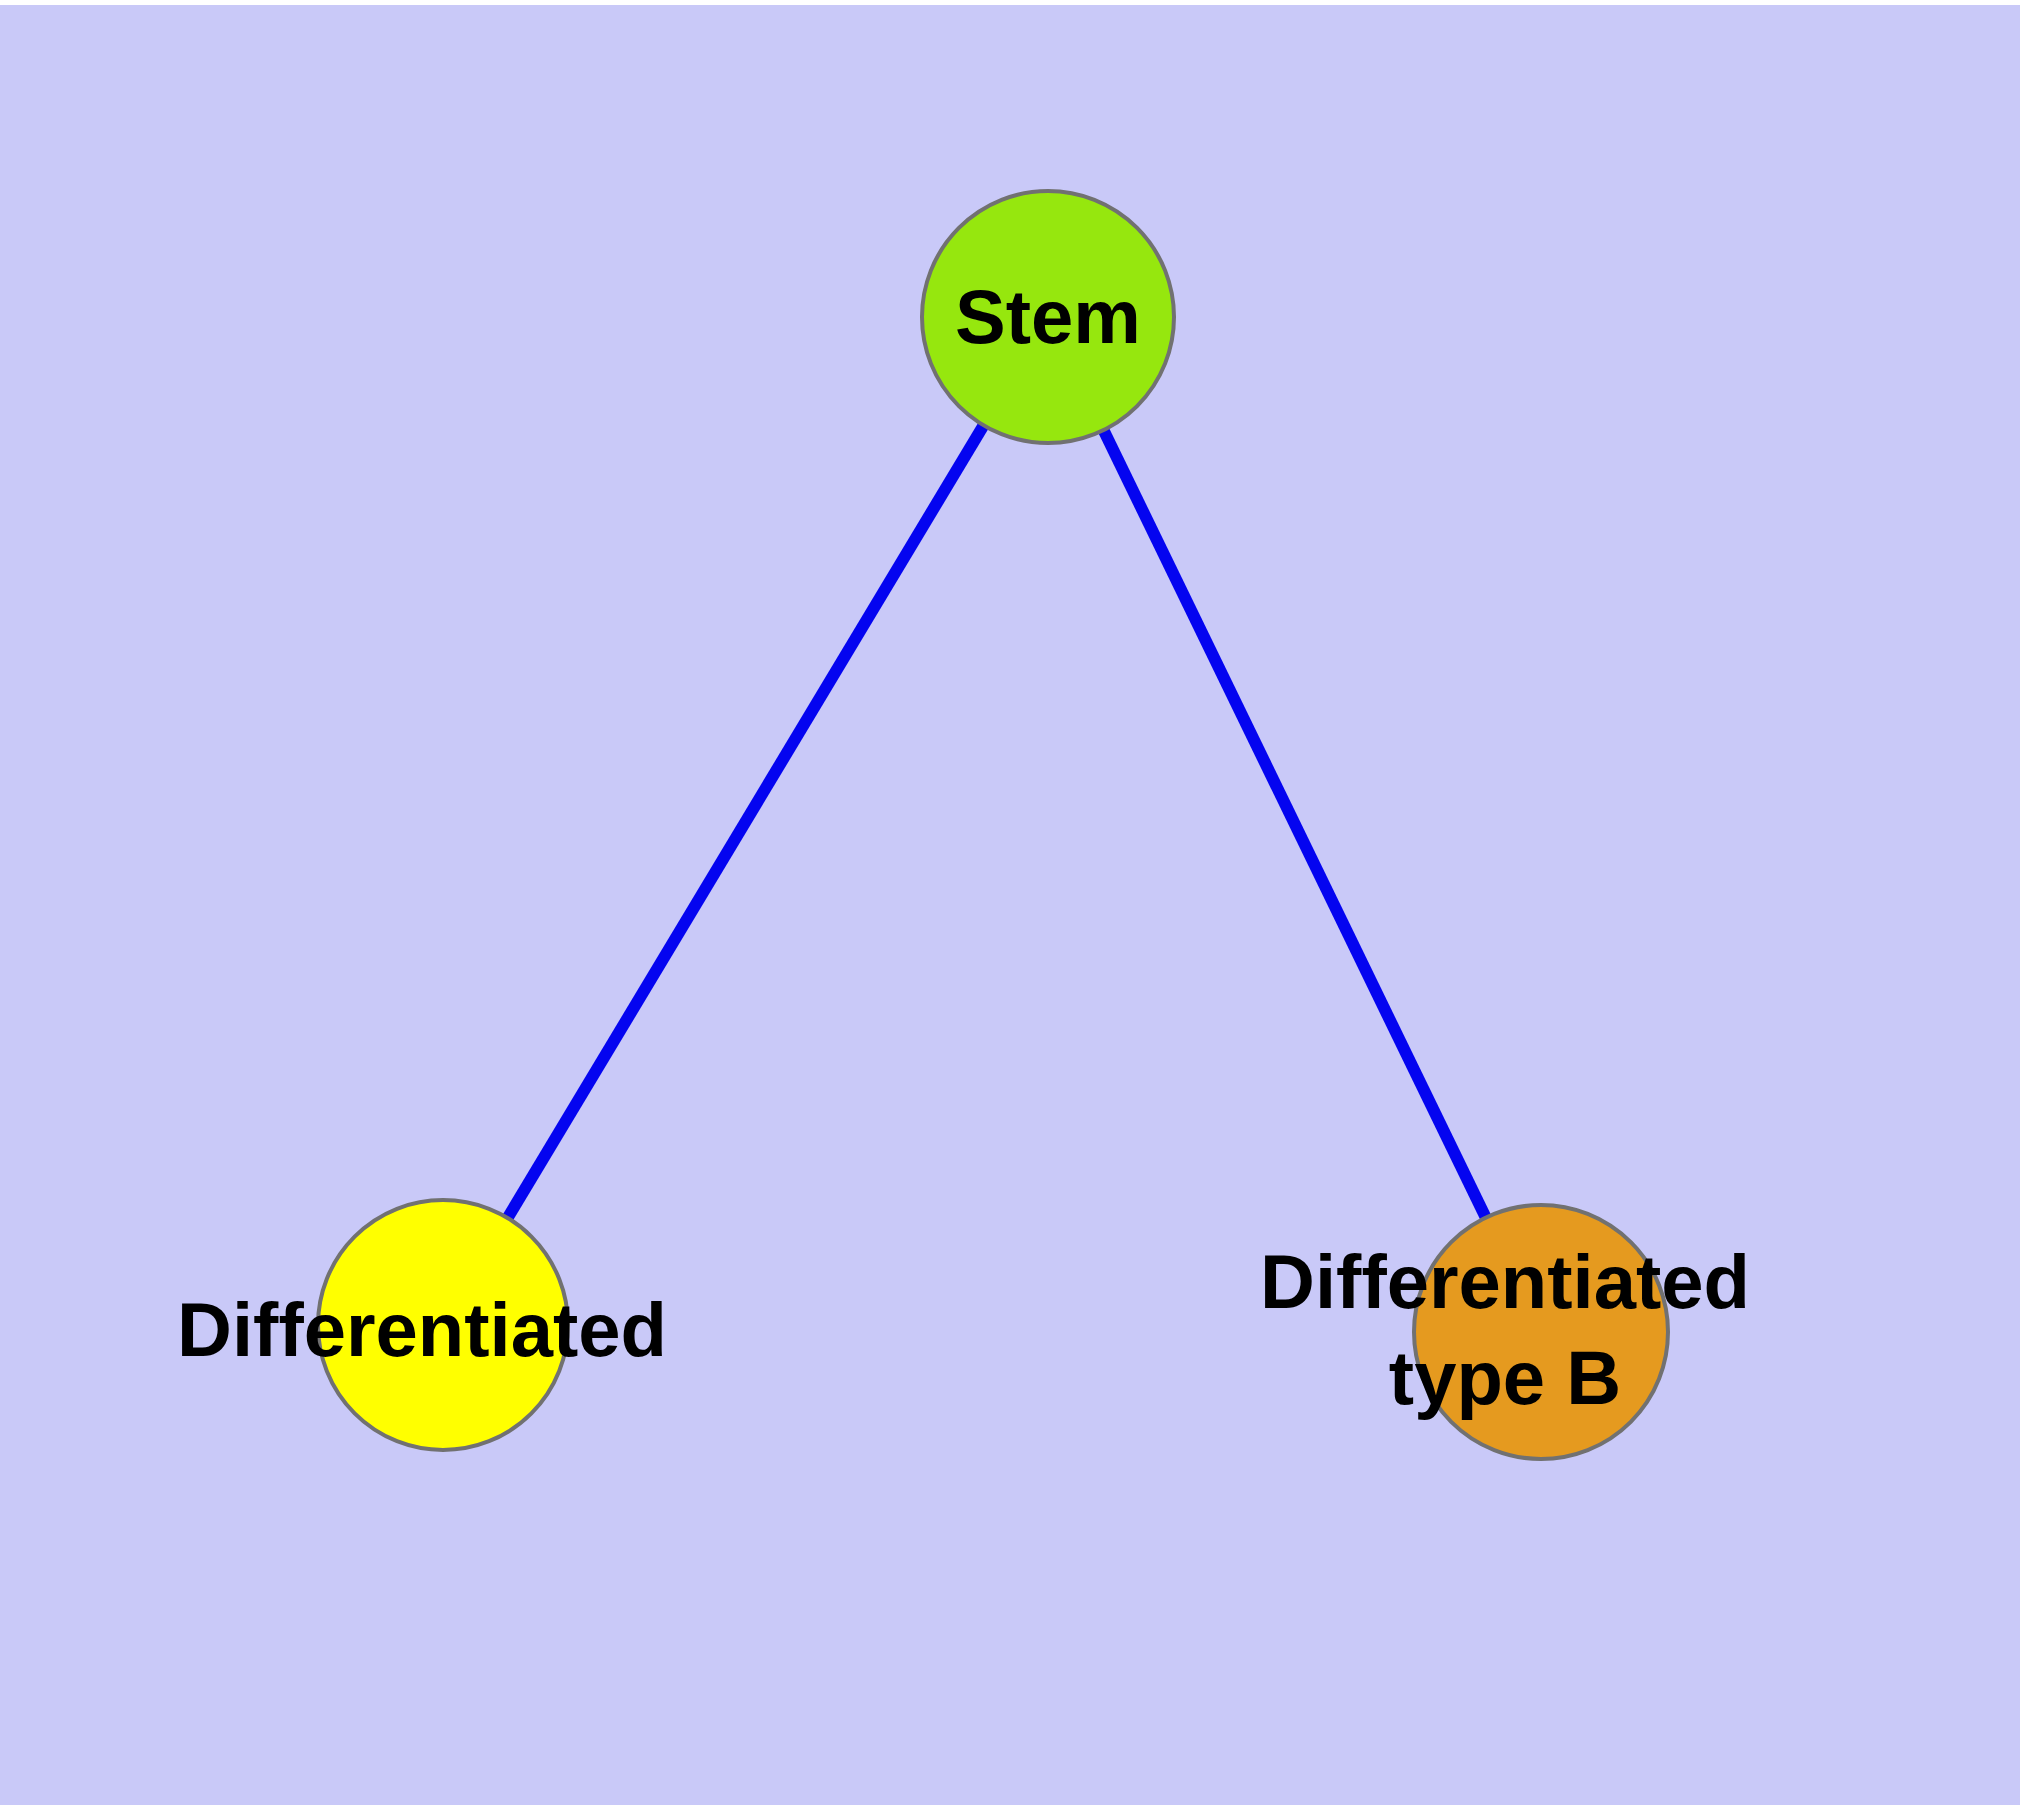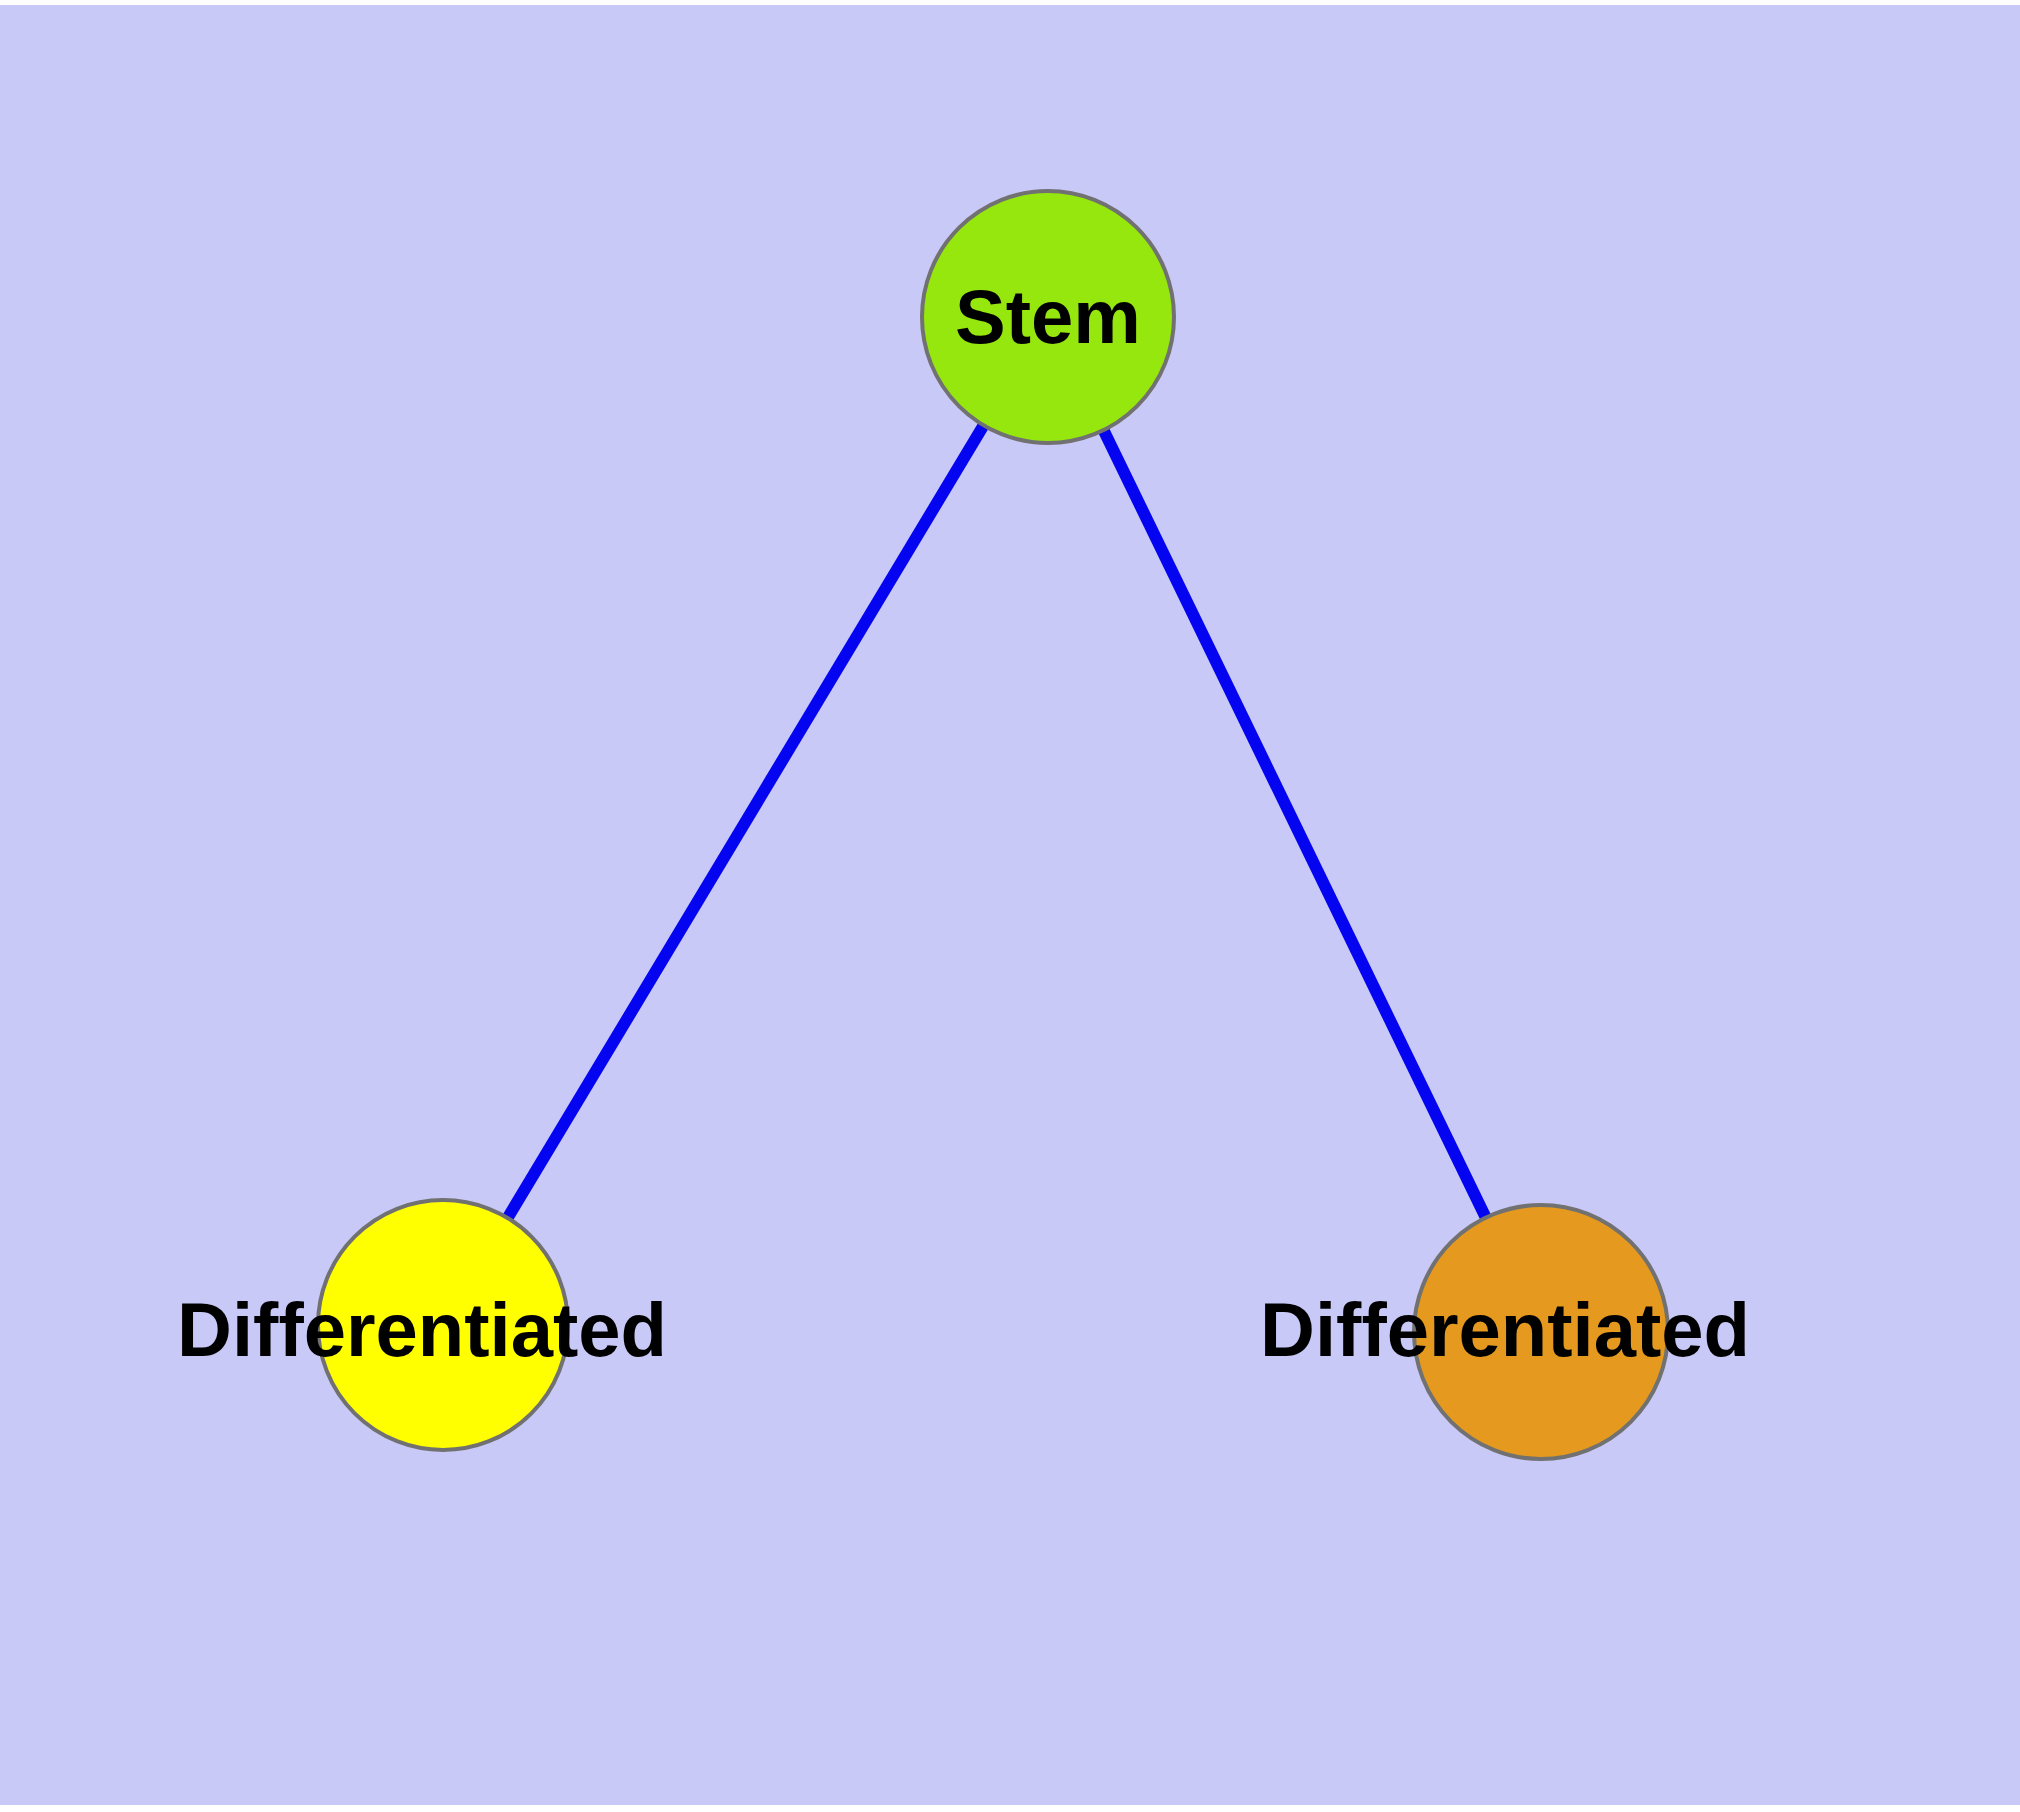--- a/index.html
+++ b/index.html
@@ -65,16 +65,17 @@
   <div class="node-label" style="left: 1048px; top: 317px; color: rgb(0, 0, 0); text-align: right;">
     <div>Stem</div>
   </div>
 
   <div class="node-label" style="left: 422px; top: 1330px; color: rgb(0, 0, 0);">
     <div>Differentiated</div>
   </div>
 
   <div class="node-label" style="left: 1505px; top: 1330px; color: rgb(0, 0, 0);">
     <div>Differentiated</div>
+    <div>type B</div>
   </div>
 
 </div>
 
 
 </body></html>

